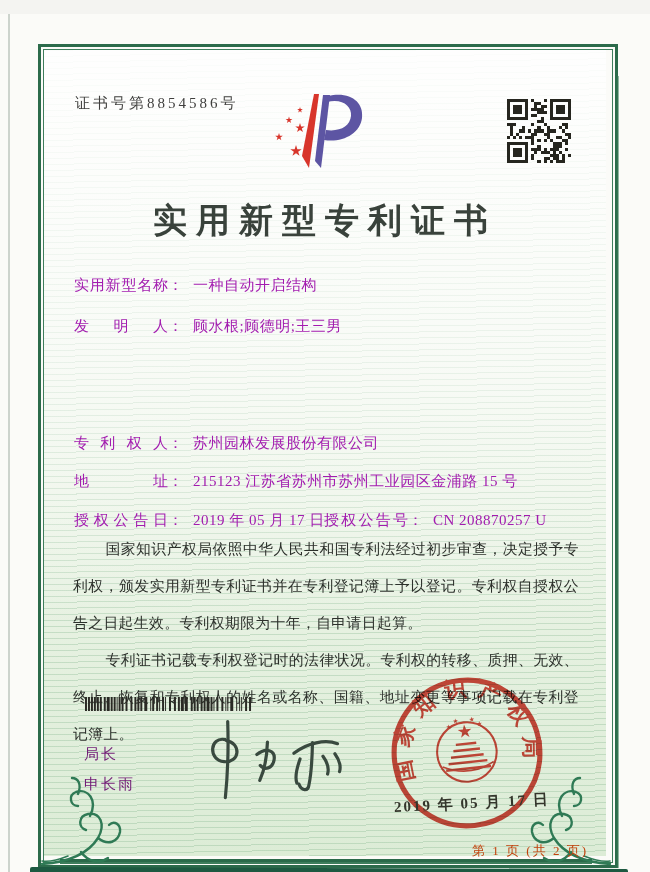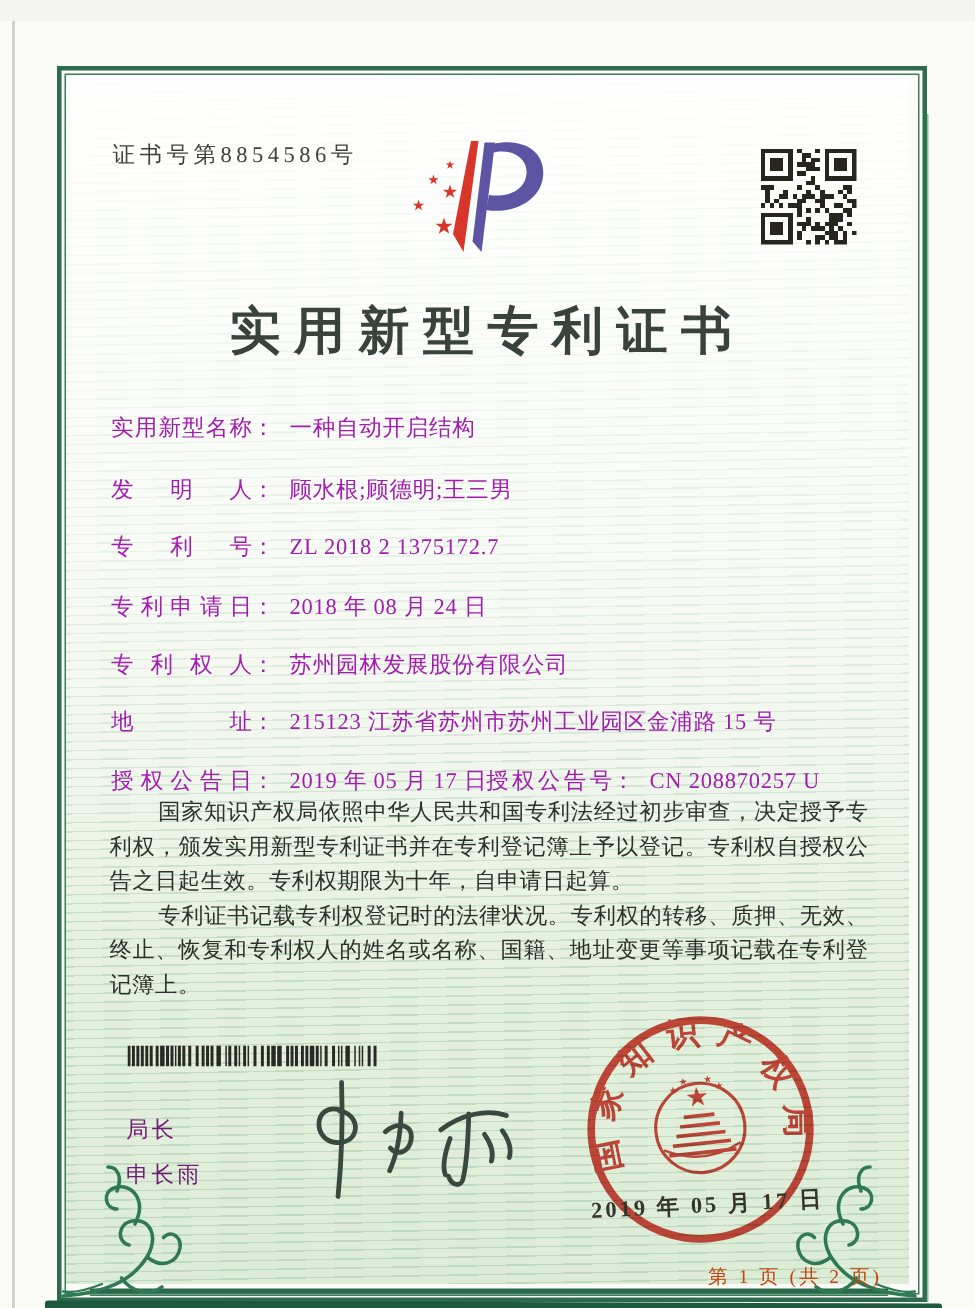--- a/index.html
+++ b/index.html
@@ -37,21 +37,21 @@
     font-size:34px;letter-spacing:9px;color:#39423b;font-weight:600;}
 
   .frow{position:absolute;left:74px;font-size:15px;color:#a21caf;white-space:nowrap;}
   .flabel{display:inline-block;width:94px;text-align:justify;text-align-last:justify;vertical-align:bottom;}
   .fcolon{margin-right:10px;}
   .fval{letter-spacing:.5px;}
   .grant2{position:absolute;left:250px;top:0;white-space:nowrap;}
   .grant2 .flabel{width:84px;}
 
   .paras{position:absolute;left:73px;top:517px;width:506px;font-size:14.8px;
-    line-height:23px;color:#2c302b;letter-spacing:.4px;text-align:justify;}
+    line-height:37px;color:#2c302b;letter-spacing:.4px;text-align:justify;}
   .paras p{margin:0;text-indent:2.2em;}
 
   .barcode{position:absolute;left:85px;top:683px;width:168px;height:14px;}
   .director{position:absolute;left:84px;top:725px;font-size:15px;color:#701a75;line-height:30px;letter-spacing:2px;}
   .signature{position:absolute;left:196px;top:700px;width:152px;height:88px;transform:rotate(-2deg);}
   .seal{position:absolute;left:388px;top:660px;width:158px;height:158px;transform:rotate(-6deg);opacity:.93;mix-blend-mode:multiply;}
   .seal-date{position:absolute;left:394px;top:780px;font-size:15px;font-weight:bold;color:#34362c;letter-spacing:2px;transform:rotate(-3deg);}
   .footer{position:absolute;left:38px;width:550px;top:828px;text-align:right;font-size:13px;color:#c2410c;letter-spacing:2px;}
 </style>
 </head>
@@ -306,26 +306,20 @@
     </svg>
 
   <div class="title">实用新型专利证书</div>
 
   <div class="frow" style="top:262px">
     <span class="flabel">实用新型名称</span><span class="fcolon">：</span><span class="fval">一种自动开启结构</span>
   </div>
   <div class="frow" style="top:303px">
     <span class="flabel">发明人</span><span class="fcolon">：</span><span class="fval">顾水根;顾德明;王三男</span>
   </div>
-  <div class="frow" style="top:341px">
-    <span class="flabel">专利号</span><span class="fcolon">：</span><span class="fval">ZL 2018 2 1375172.7</span>
-  </div>
-  <div class="frow" style="top:381px">
-    <span class="flabel">专利申请日</span><span class="fcolon">：</span><span class="fval">2018 年 08 月 24 日</span>
-  </div>
   <div class="frow" style="top:420px">
     <span class="flabel">专利权人</span><span class="fcolon">：</span><span class="fval">苏州园林发展股份有限公司</span>
   </div>
   <div class="frow" style="top:458px">
     <span class="flabel">地址</span><span class="fcolon">：</span><span class="fval">215123 江苏省苏州市苏州工业园区金浦路 15 号</span>
   </div>
   <div class="frow" style="top:497px">
     <span class="flabel">授权公告日</span><span class="fcolon">：</span><span class="fval">2019 年 05 月 17 日</span>
     <span class="grant2">
       <span class="flabel">授权公告号</span><span class="fcolon">：</span><span class="fval">CN 208870257 U</span>

